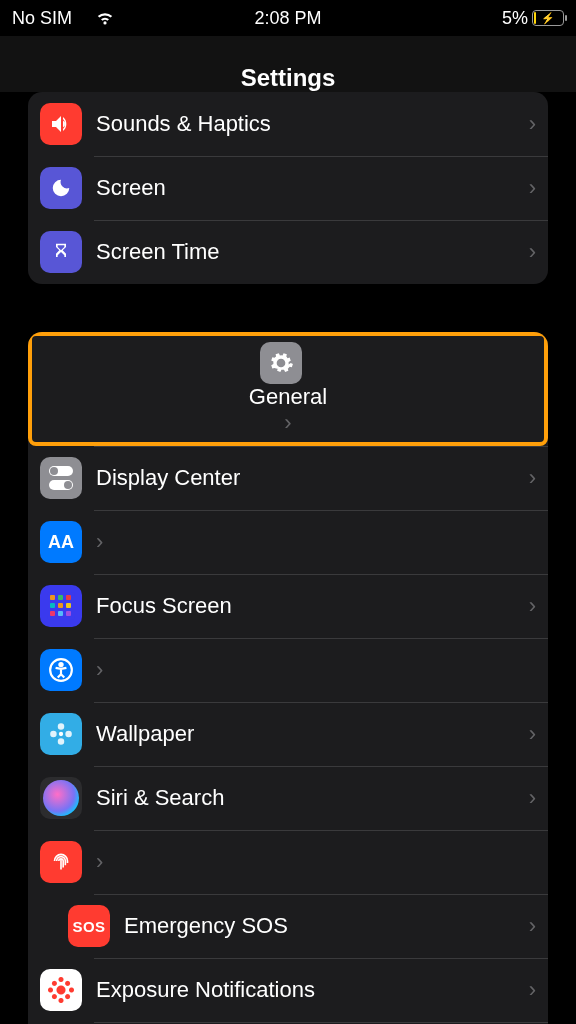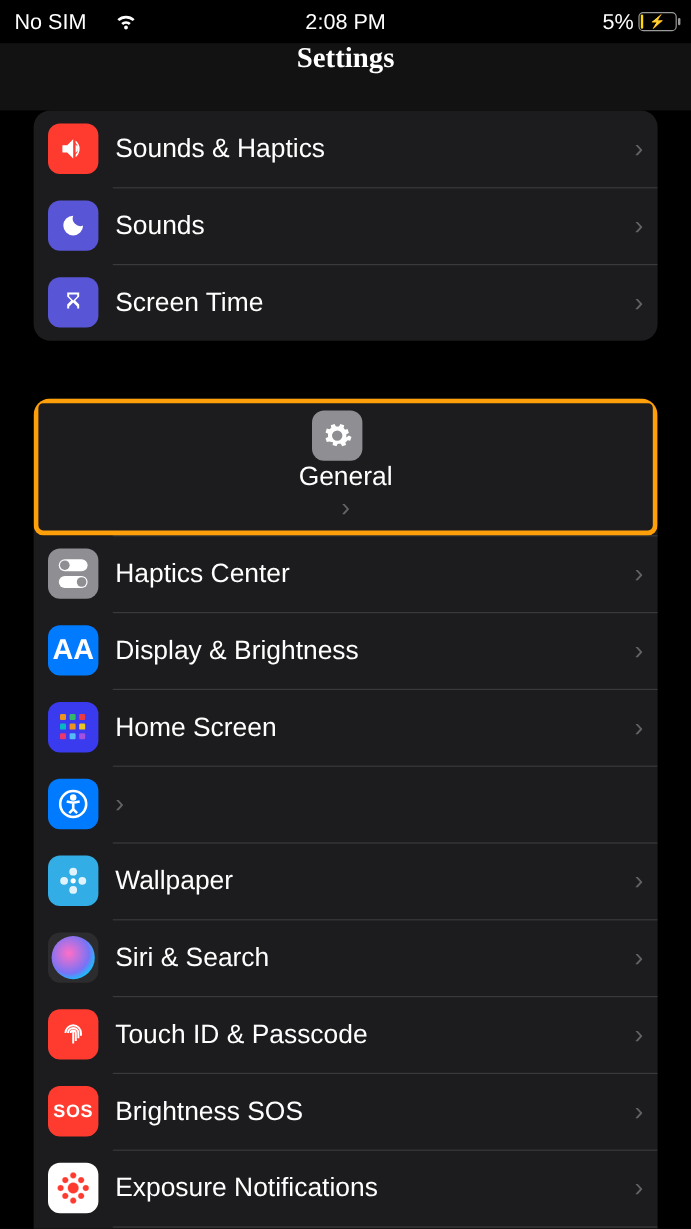--- a/index.html
+++ b/index.html
@@ -36,23 +36,22 @@
     }
     .battery-fill {
       position: absolute; left: 1px; top: 1px; bottom: 1px; width: 8%;
       background: #ffd60a; border-radius: 2px;
     }
     .battery-bolt {
       position: absolute; left: 50%; top: 50%; transform: translate(-50%, -50%);
       color: #000; font-size: 11px;
     }
     .header {
-      height: 56px; display: flex; align-items: flex-start; justify-content: center;
+      height: 56px; display: flex; align-items: flex-end; justify-content: center;
       background: rgba(20,20,20,0.9);
-      font-family: Liberation Serif, serif;
     }
     .header-title { font-size: 24px; font-weight: 700; }
     .content { padding: 0 28px; }
     .group {
       background: #1c1c1e;
       border-radius: 14px;
       overflow: hidden;
       margin-bottom: 48px;
     }
     .group:last-child { margin-bottom: 0; }
@@ -82,21 +81,21 @@
     }
     .row-label { font-size: 22px; flex: 1; }
     .chevron { color: #636366; font-size: 22px; }
     
     .bg-red { background: #ff3b30; }
     .bg-indigo { background: #5856d6; }
     .bg-gray { background: #8e8e93; }
     .bg-blue { background: #007aff; }
     .bg-cyan { background: #32ade6; }
     .bg-dark { background: #2c2c2e; }
-    .bg-sos { background: #ff3b30; font-weight: 700; font-size: 15px; letter-spacing: 0.5px; }
+    .bg-sos { background: #ff3b30; font-weight: 700; font-size: 15px; letter-spacing: 0.5px; margin-left: 28px; }
     .bg-white { background: #fff; }
     .bg-green { background: #34c759; }
     .exposure-dots {
       width: 30px; height: 30px; border-radius: 50%;
       background: radial-gradient(circle, #ff3b30 4px, transparent 5px),
                   radial-gradient(circle at 50% 15%, #ff3b30 2px, transparent 3px),
                   radial-gradient(circle at 85% 50%, #ff3b30 2px, transparent 3px),
                   radial-gradient(circle at 50% 85%, #ff3b30 2px, transparent 3px),
                   radial-gradient(circle at 15% 50%, #ff3b30 2px, transparent 3px),
                   radial-gradient(circle at 28% 28%, #ff3b30 2px, transparent 3px),
@@ -160,21 +159,21 @@
       </div>
       <div class="row-label">Sounds &amp; Haptics</div>
       <div class="chevron">›</div>
     </div>
     <div class="row">
       <div class="icon-box bg-indigo">
         <svg width="22" height="22" viewBox="0 0 24 24" fill="#fff">
             <path d="M12 3a9 9 0 109 9 7 7 0 01-9-9z"></path>
           </svg>
       </div>
-      <div class="row-label">Sounds</div>
+      <div class="row-label">Screen</div>
       <div class="chevron">›</div>
     </div>
     <div class="row">
       <div class="icon-box bg-indigo">
         <svg width="20" height="24" viewBox="0 0 24 24" fill="#fff">
             <path d="M6 2h12v4l-4 4 4 4v4H6v-4l4-4-4-4V2zm2 2v2l4 4 4-4V4H8zm0 14h8v-2l-4-4-4 4v2z"></path>
           </svg>
       </div>
       <div class="row-label">Screen Time</div>
       <div class="chevron">›</div>
@@ -191,48 +190,47 @@
       <div class="row-label">General</div>
       <div class="chevron">›</div>
     </div>
     <div class="row">
       <div class="icon-box bg-gray">
         <div class="switch-icon">
             <span></span>
             <span></span>
           </div>
       </div>
-      <div class="row-label">Haptics Center</div>
+      <div class="row-label">Display Center</div>
       <div class="chevron">›</div>
     </div>
     <div class="row">
       <div class="icon-box bg-blue">
-        <span style="font-weight:700;font-size:24px;">AA</span>
-      </div>
-      <div class="row-label">Display &amp; Brightness</div>
+        <span style="font-weight:700;font-size:18px;">AA</span>
+      </div>
       <div class="chevron">›</div>
     </div>
     <div class="row">
       <div class="icon-box bg-blue" style="background:#3a3aee;">
         <svg width="28" height="28" viewBox="0 0 28 28">
             <rect width="28" height="28" rx="4" fill="#3a3aee"></rect>
             <g fill="#fff" opacity="0.9">
               <rect x="3" y="3" width="5" height="5" rx="1" fill="#ff9f0a"></rect>
               <rect x="11" y="3" width="5" height="5" rx="1" fill="#34c759"></rect>
               <rect x="19" y="3" width="5" height="5" rx="1" fill="#ff3b30"></rect>
               <rect x="3" y="11" width="5" height="5" rx="1" fill="#00c7be"></rect>
               <rect x="11" y="11" width="5" height="5" rx="1" fill="#ff9f0a"></rect>
               <rect x="19" y="11" width="5" height="5" rx="1" fill="#ffd60a"></rect>
               <rect x="3" y="19" width="5" height="5" rx="1" fill="#ff375f"></rect>
               <rect x="11" y="19" width="5" height="5" rx="1" fill="#5ac8fa"></rect>
               <rect x="19" y="19" width="5" height="5" rx="1" fill="#af52de"></rect>
             </g>
           </svg>
       </div>
-      <div class="row-label">Home Screen</div>
+      <div class="row-label">Focus Screen</div>
       <div class="chevron">›</div>
     </div>
     <div class="row">
       <div class="icon-box bg-blue">
         <svg width="26" height="26" viewBox="0 0 24 24" fill="none" stroke="#fff" stroke-width="2">
             <circle cx="12" cy="12" r="10"></circle>
             <circle cx="12" cy="7" r="1.5" fill="#fff"></circle>
             <path d="M7 10l5 1 5-1M12 11v5m-3 3l3-3 3 3" stroke="#fff"></path>
           </svg>
       </div>
@@ -254,28 +252,27 @@
       </div>
       <div class="row-label">Siri &amp; Search</div>
       <div class="chevron">›</div>
     </div>
     <div class="row">
       <div class="icon-box bg-red">
         <svg width="26" height="26" viewBox="0 0 24 24" fill="none" stroke="#fff" stroke-width="1.5">
             <path d="M6 11a6 6 0 0112 0v2M8 11a4 4 0 018 0v4M10 11a2 2 0 014 0v6M12 9v10"></path>
           </svg>
       </div>
-      <div class="row-label">Touch ID &amp; Passcode</div>
       <div class="chevron">›</div>
     </div>
     <div class="row">
       <div class="icon-box bg-sos">
         <span>SOS</span>
       </div>
-      <div class="row-label">Brightness SOS</div>
+      <div class="row-label">Emergency SOS</div>
       <div class="chevron">›</div>
     </div>
     <div class="row">
       <div class="icon-box bg-white">
         <div class="exposure-dots"></div>
       </div>
       <div class="row-label">Exposure Notifications</div>
       <div class="chevron">›</div>
     </div>
     <div class="row" style="min-height:20px;padding-top:6px;padding-bottom:0;">

